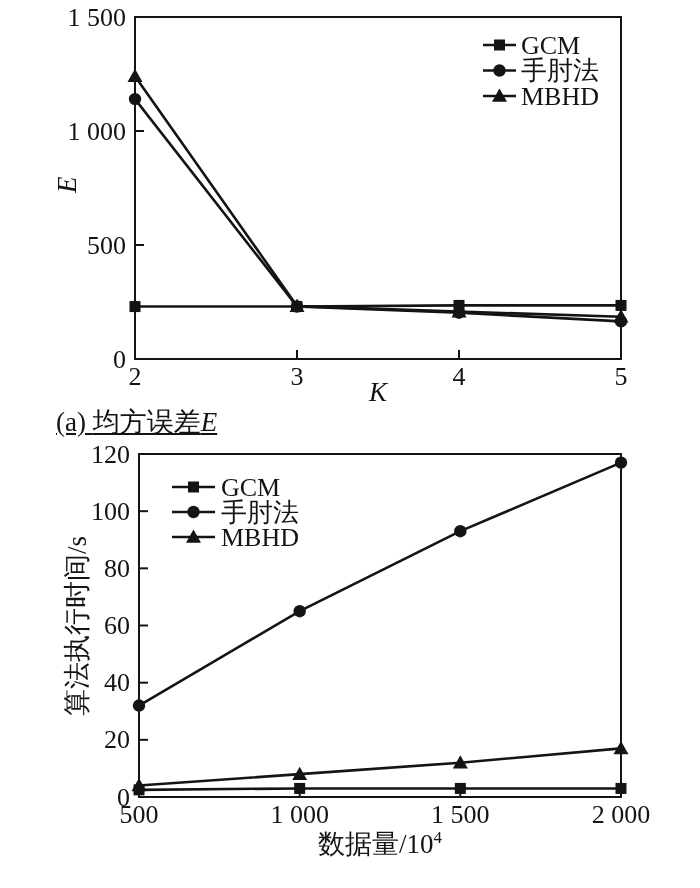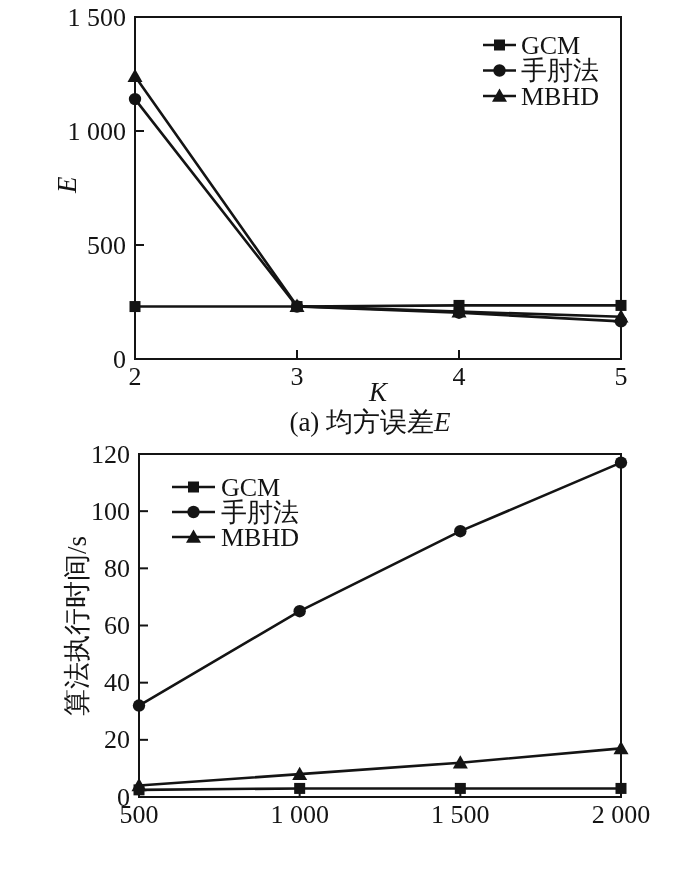--- a/index.html
+++ b/index.html
@@ -13,21 +13,21 @@
   #block-b{top:444px;}
   .chart-block svg{position:absolute;left:0;top:0;}
   .axis-label,.caption{
     position:absolute;font-size:27px;line-height:1.1;color:#141414;white-space:nowrap;
   }
   .ylabel-a{
     left:46px;top:170px;width:44px;text-align:center;font-style:italic;
     transform:rotate(-90deg);
   }
   .xlabel-a{left:56px;right:0;top:378px;text-align:center;font-style:italic;}
-  .caption-a{left:56px;right:16px;top:408px;text-align:center;font-style:normal;}
+  .caption-a{left:56px;right:16px;top:408px;font-style:normal;text-decoration:underline;}
   .ylabel-b{
     left:78px;top:182px;transform:translate(-50%,-50%) rotate(-90deg);
     transform-origin:center;
   }
   .xlabel-b{left:60px;right:0;top:385px;text-align:center;}
   .xlabel-b sup{font-size:17px;}
   .caption-b{left:60px;right:0;top:411px;text-align:center;}
   .it{font-style:italic;}
 </style>
 </head>
@@ -136,15 +136,18 @@
         <line x1="172" y1="68" x2="215" y2="68" stroke="#141414" stroke-width="2.6"></line>
         <circle cx="193.5" cy="68" r="6.2" fill="#141414"></circle>
         <text x="221" y="68" text-anchor="start" dominant-baseline="central" font-size="26" fill="#141414">手肘法</text>
         <line x1="172" y1="93" x2="215" y2="93" stroke="#141414" stroke-width="2.6"></line>
         <path d="M 193.5 85.5 L 201 98.8 L 186 98.8 Z" fill="#141414"></path>
         <text x="221" y="93" text-anchor="start" dominant-baseline="central" font-size="26" fill="#141414">MBHD</text>
       </svg>
     <div class="axis-label ylabel-b">
       <span>算法执行时间/s</span>
     </div>
+    <div class="axis-label xlabel-b">
+      <span>数据量/10</span><sup>4</sup>
+    </div>
   </div>
 
 </div>
 
 </body></html>

